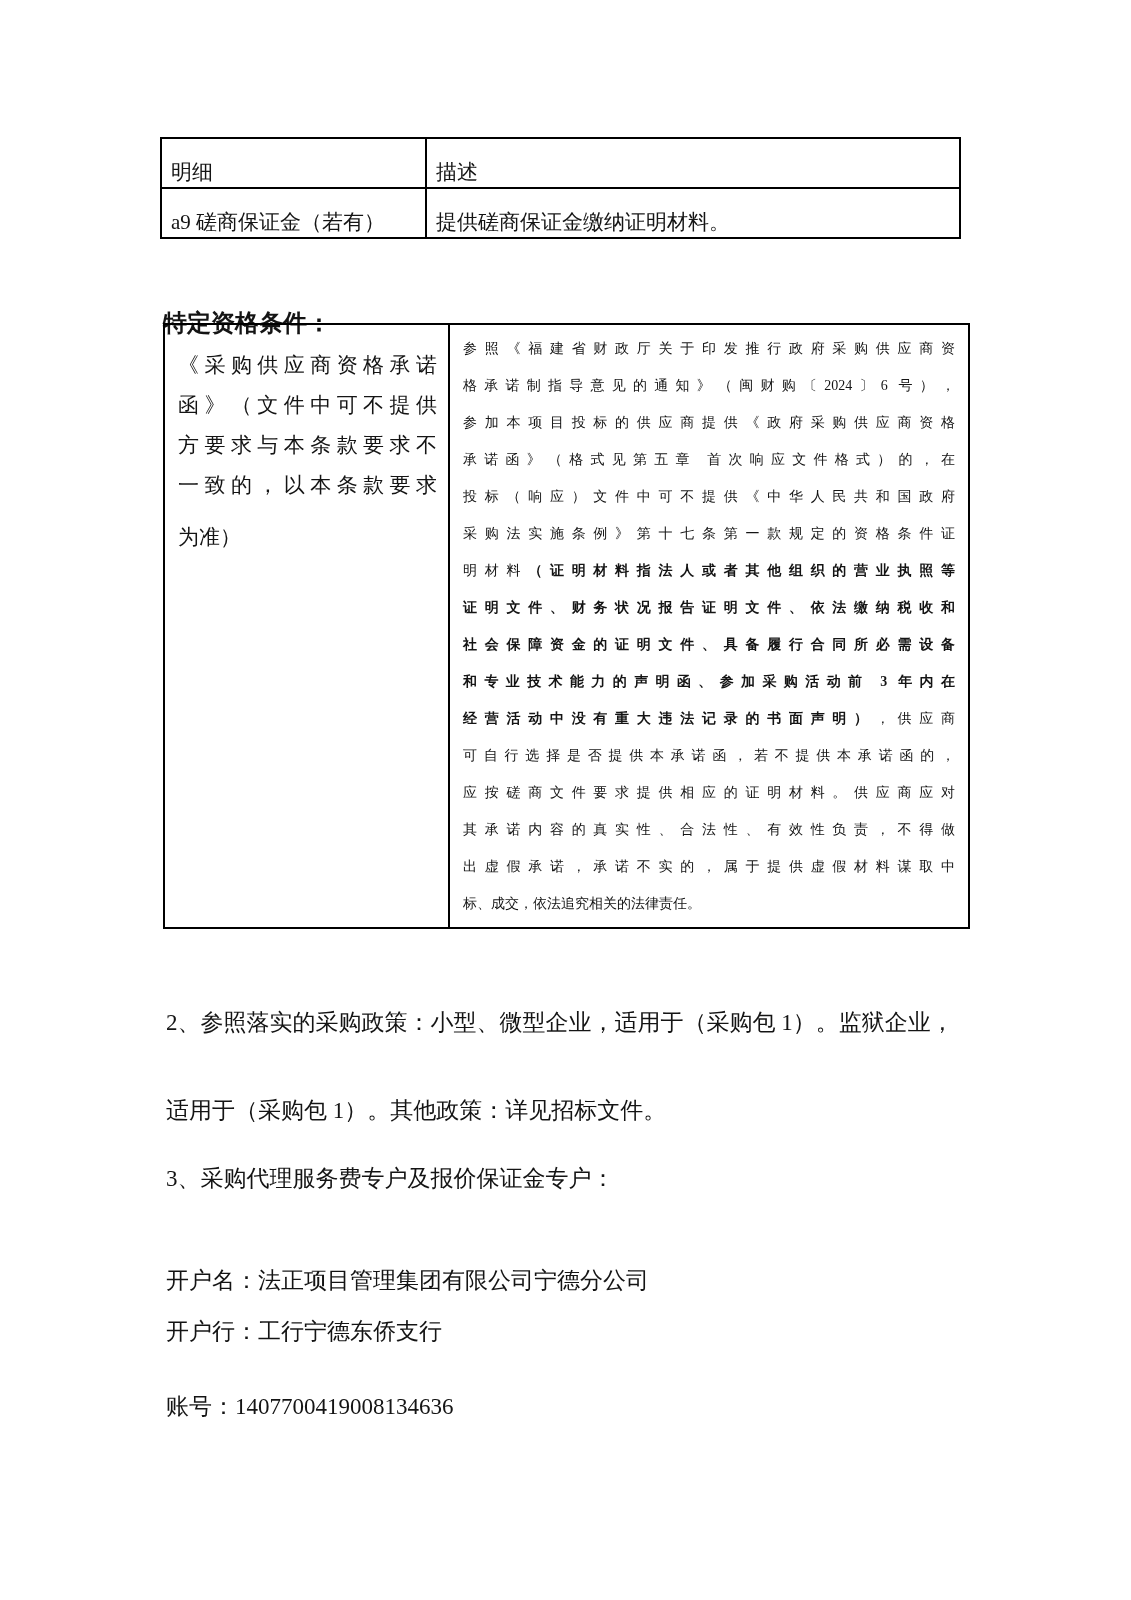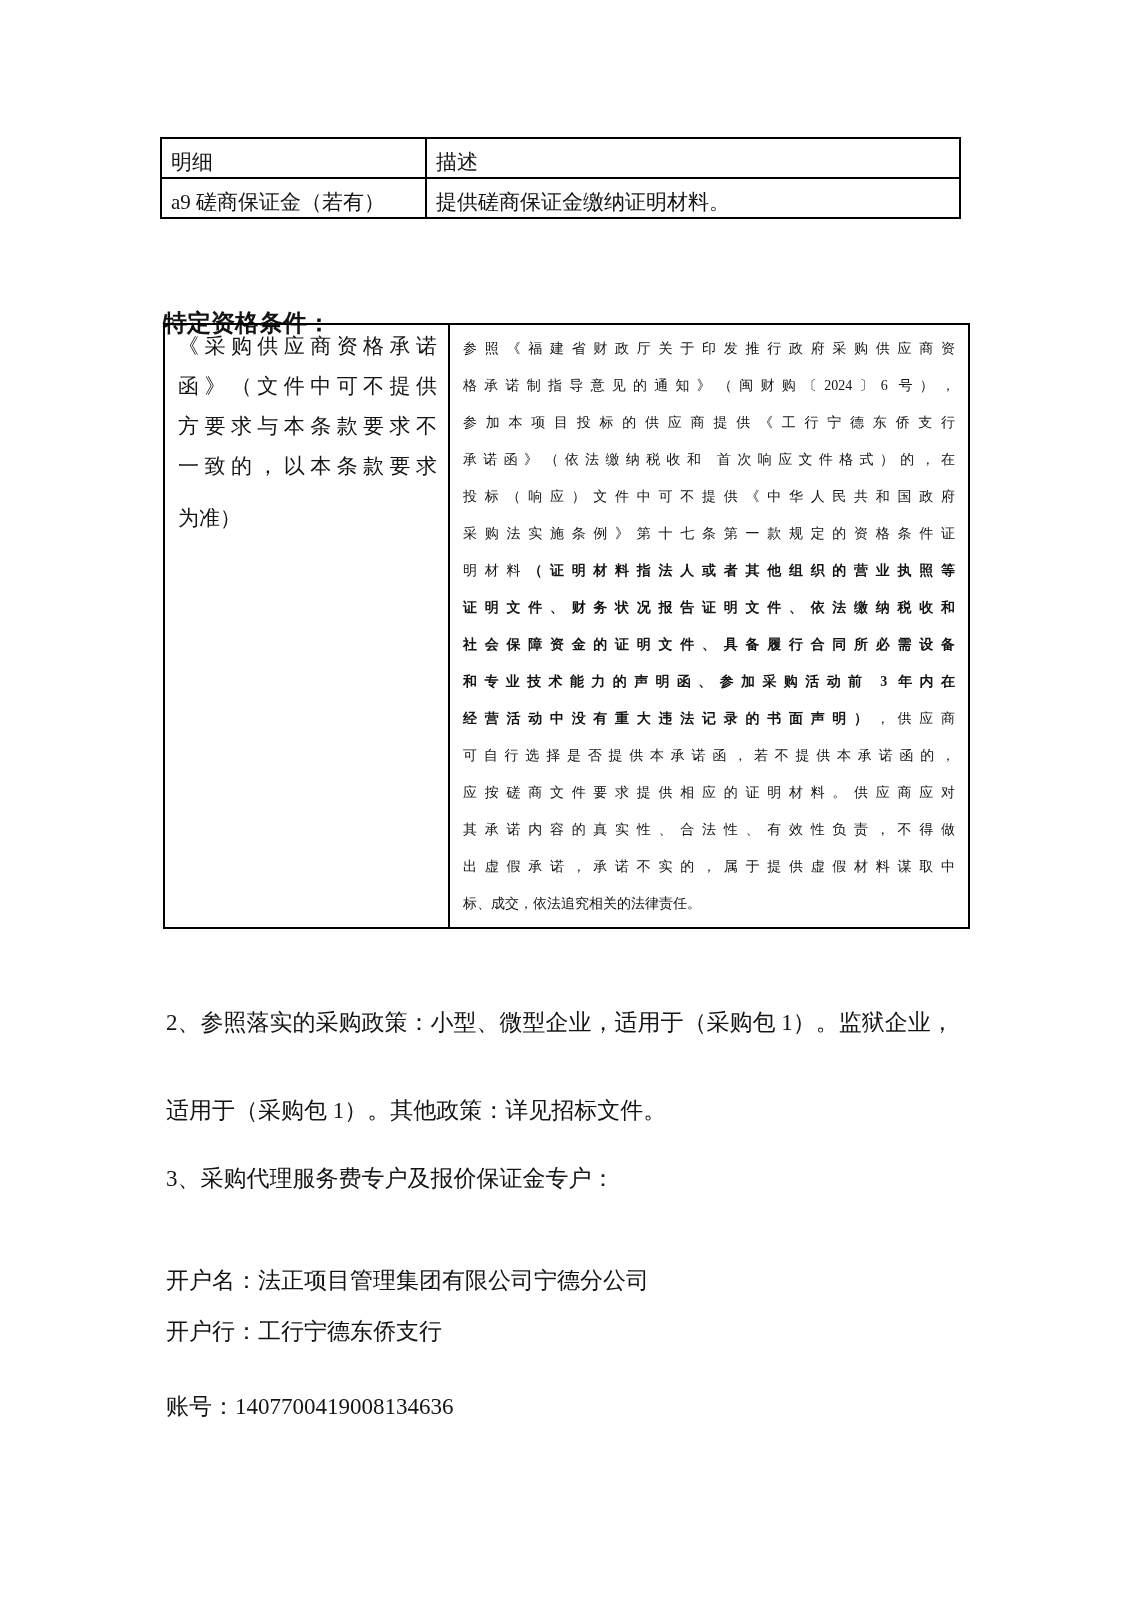--- a/index.html
+++ b/index.html
@@ -14,21 +14,21 @@
 
   
   table.t1 {
     position:absolute; left:160px; top:137px;
     width:801px;
     border-collapse:collapse; table-layout:fixed;
   }
   table.t1 td {
     border:2px solid #000;
     font-size:21px;
-    padding:9px 4px 1px 9px;
+    padding:19px 4px 1px 9px;
     vertical-align:middle;
     white-space:nowrap;
     overflow:hidden;
   }
   table.t1 col.c1 { width:265px; }
   table.t1 tr.r1 { height:38px; }
   table.t1 tr.r2 { height:40px; }
   table.t1 tr.r3 { height:33px; }
 
   
@@ -42,21 +42,21 @@
   
   table.t2 {
     position:absolute; left:163px; top:323px;
     width:807px; height:606px;
     border-collapse:collapse; table-layout:fixed;
   }
   table.t2 td {
     border:2px solid #000;
     vertical-align:top;
   }
-  td.t2-left  { width:259px; padding:1px 11px 0 13px; }
+  td.t2-left  { width:259px; padding:20px 11px 0 13px; }
   td.t2-right { padding:5px 13px 0 13px; }
 
   .lline {
     font-size:21px; line-height:40px;
     white-space:nowrap;
     text-align:justify; text-align-last:justify;
   }
   .lline.last { text-align-last:left;margin-top:12px; }
 
   .rline {
@@ -105,22 +105,22 @@
       <td class="t2-left">
         <div class="lline">《采购供应商资格承诺</div>
         <div class="lline">函》（文件中可不提供</div>
         <div class="lline">方要求与本条款要求不</div>
         <div class="lline">一致的，以本条款要求</div>
         <div class="lline last">为准）</div>
       </td>
       <td class="t2-right">
         <div class="rline">参照《福建省财政厅关于印发推行政府采购供应商资</div>
         <div class="rline">格承诺制指导意见的通知》（闽财购〔2024〕6 号），</div>
-        <div class="rline">参加本项目投标的供应商提供《工行宁德东侨支行</div>
-        <div class="rline">承诺函》（依法缴纳税收和 首次响应文件格式）的，在</div>
+        <div class="rline">参加本项目投标的供应商提供《政府采购供应商资格</div>
+        <div class="rline">承诺函》（格式见第五章 首次响应文件格式）的，在</div>
         <div class="rline">投标（响应）文件中可不提供《中华人民共和国政府</div>
         <div class="rline">采购法实施条例》第十七条第一款规定的资格条件证</div>
         <div class="rline"><span>明材料</span><span class="b">（证明材料指法人或者其他组织的营业执照等</span></div>
         <div class="rline b">证明文件、财务状况报告证明文件、依法缴纳税收和</div>
         <div class="rline b">社会保障资金的证明文件、具备履行合同所必需设备</div>
         <div class="rline b">和专业技术能力的声明函、参加采购活动前 3 年内在</div>
         <div class="rline"><span class="b">经营活动中没有重大违法记录的书面声明）</span><span>，供应商</span></div>
         <div class="rline">可自行选择是否提供本承诺函，若不提供本承诺函的，</div>
         <div class="rline">应按磋商文件要求提供相应的证明材料。供应商应对</div>
         <div class="rline">其承诺内容的真实性、合法性、有效性负责，不得做</div>

